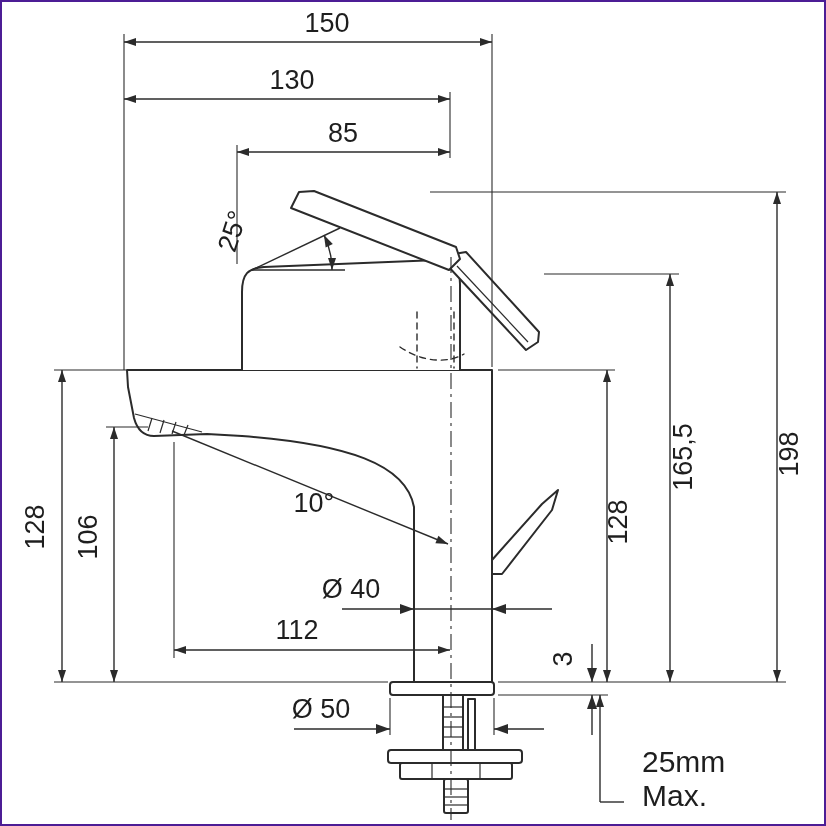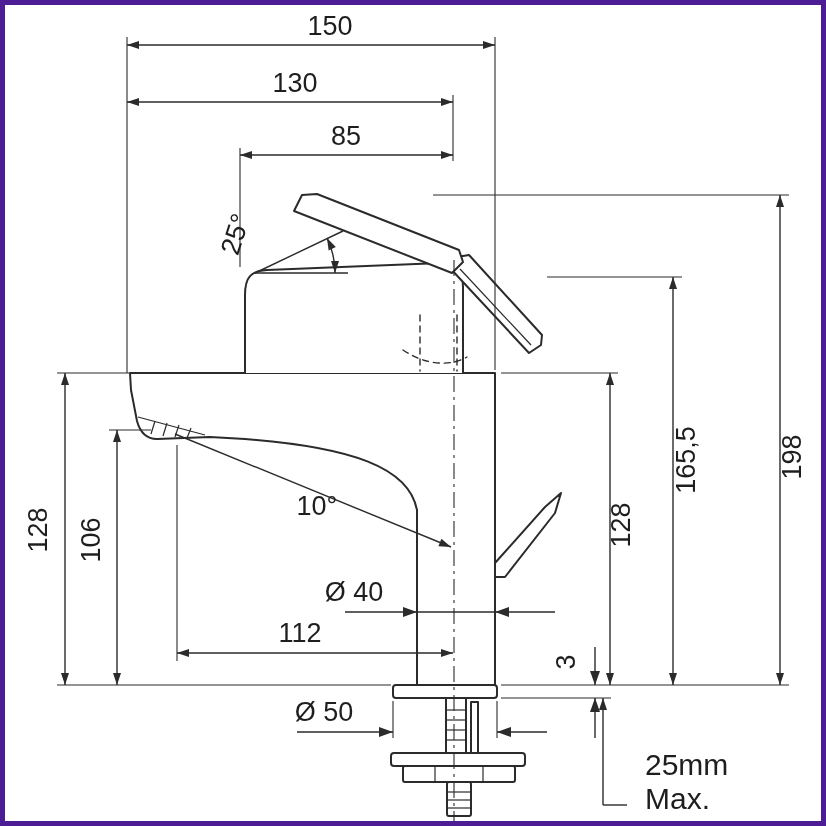--- a/index.html
+++ b/index.html
@@ -1,18 +1,18 @@
 <!DOCTYPE html>
 <html><head>
 <meta charset="utf-8">
 <style>
   html,body{margin:0;padding:0;background:#f3f3f3;}
   .canvas{
     width:826px;height:826px;background:#ffffff;
-    border:5px solid #4c1d95;box-sizing:border-box;
+    border:2px solid #4c1d95;box-sizing:border-box;
     position:relative;overflow:hidden;
     font-family:"Liberation Sans", sans-serif;
   }
   svg{display:block}
   .part{fill:none;stroke:#2b2b2b;stroke-width:2;stroke-linejoin:round;stroke-linecap:round}
   .partfill{fill:#ffffff;stroke:#2b2b2b;stroke-width:2;stroke-linejoin:round}
   .thin{fill:none;stroke:#2b2b2b;stroke-width:1.2}
   .dim{fill:none;stroke:#2b2b2b;stroke-width:1.4}
   .ext{fill:none;stroke:#2b2b2b;stroke-width:1.1}
   .dash{stroke-dasharray:6 5;stroke-width:1.4}

